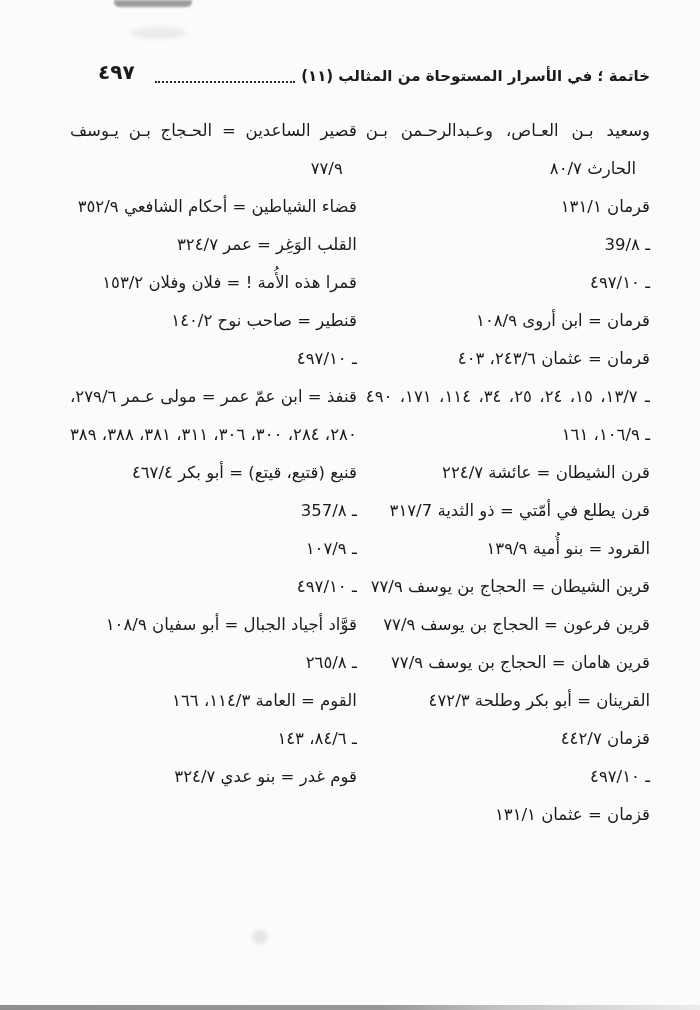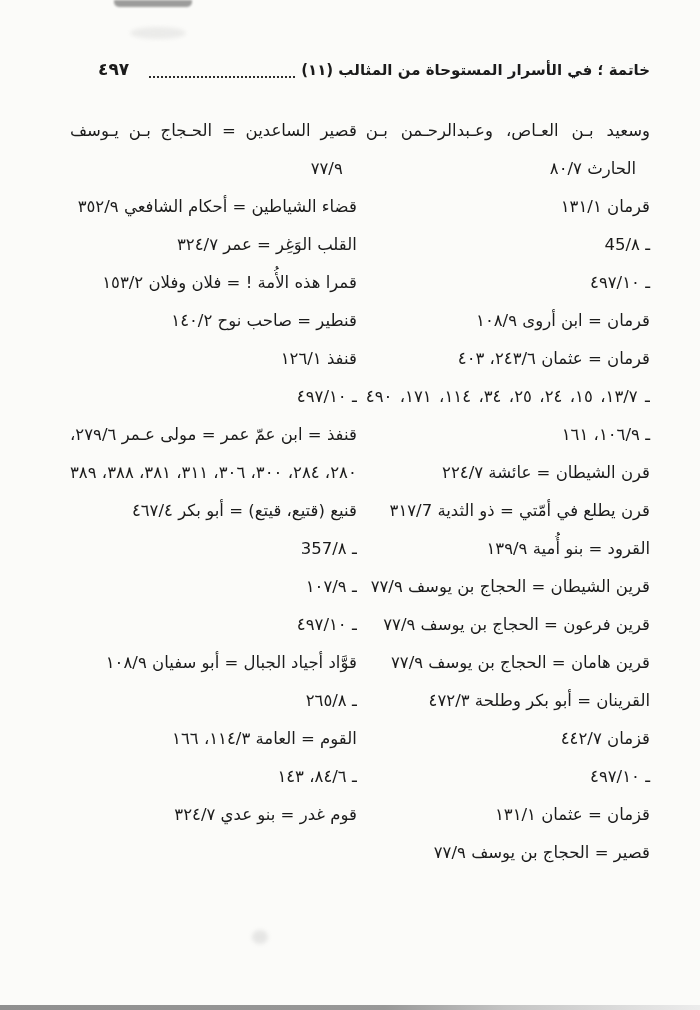--- a/index.html
+++ b/index.html
@@ -19,21 +19,21 @@
     display:flex;align-items:flex-end;direction:rtl;
     font-weight:bold;font-size:15px;
   }
   .header .title{white-space:nowrap;line-height:1.7;letter-spacing:.1px}
   .leader{
     flex:1;
     border-bottom:2px dotted #2a2a2a;
     margin:0 6px 6px 20px; 
     height:0;
   }
-  .pagenum{white-space:nowrap;line-height:1.7;font-size:17px}
+  .pagenum{white-space:nowrap;line-height:1.7;font-size:20px}
 
   
   .columns{
     position:absolute;top:112px;right:50px;left:70px;
     display:flex;direction:rtl;gap:9px;
   }
   .col{direction:rtl}
   .col-right{width:289px}
   .col-left{flex:1}
   .line{
@@ -74,46 +74,44 @@
     <span class="title">خاتمة ؛ في الأسرار المستوحاة من المثالب (١١)</span>
     <span class="leader"></span>
     <span class="pagenum">٤٩٧</span>
   </div>
 
   <div class="columns">
     <div class="col col-right">
         <div class="line spread">وسعيد بـن العـاص، وعـبدالرحـمن بـن</div>
         <div class="line cont">الحارث ٨٠/٧</div>
         <div class="line">قرمان ١٣١/١</div>
-        <div class="line">ـ 45/٨</div>
+        <div class="line">ـ 39/٨</div>
         <div class="line">ـ ٤٩٧/١٠</div>
         <div class="line">قرمان = ابن أروى ١٠٨/٩</div>
         <div class="line">قرمان = عثمان ٢٤٣/٦، ٤٠٣</div>
         <div class="line spread">ـ ١٣/٧، ١٥، ٢٤، ٢٥، ٣٤، ١١٤، ١٧١، ٤٩٠</div>
         <div class="line">ـ ١٠٦/٩، ١٦١</div>
         <div class="line">قرن الشيطان = عائشة ٢٢٤/٧</div>
         <div class="line">قرن يطلع في أمّتي = ذو الثدية ٣١٧/7</div>
         <div class="line">القرود = بنو أُمية ١٣٩/٩</div>
         <div class="line">قرين الشيطان = الحجاج بن يوسف ٧٧/٩</div>
         <div class="line">قرين فرعون = الحجاج بن يوسف ٧٧/٩</div>
         <div class="line">قرين هامان = الحجاج بن يوسف ٧٧/٩</div>
         <div class="line">القرينان = أبو بكر وطلحة ٤٧٢/٣</div>
         <div class="line">قزمان ٤٤٢/٧</div>
         <div class="line">ـ ٤٩٧/١٠</div>
         <div class="line">قزمان = عثمان ١٣١/١</div>
-        <div class="line">قصير = الحجاج بن يوسف ٧٧/٩</div>
       </div>
     <div class="col col-left">
         <div class="line spread">قصير الساعدين = الحـجاج بـن يـوسف</div>
         <div class="line cont">٧٧/٩</div>
         <div class="line">قضاء الشياطين = أحكام الشافعي ٣٥٢/٩</div>
         <div class="line">القلب الوَغِر = عمر ٣٢٤/٧</div>
         <div class="line">قمرا هذه الأُمة ! = فلان وفلان ١٥٣/٢</div>
         <div class="line">قنطير = صاحب نوح ١٤٠/٢</div>
-        <div class="line">قنفذ ١٢٦/١</div>
         <div class="line">ـ ٤٩٧/١٠</div>
         <div class="line spread">قنفذ = ابن عمّ عمر = مولى عـمر ٢٧٩/٦،</div>
         <div class="line spread">٢٨٠، ٢٨٤، ٣٠٠، ٣٠٦، ٣١١، ٣٨١، ٣٨٨، ٣٨٩</div>
         <div class="line">قنيع (قتيع، قيتع) = أبو بكر ٤٦٧/٤</div>
         <div class="line">ـ 357/٨</div>
         <div class="line">ـ ١٠٧/٩</div>
         <div class="line">ـ ٤٩٧/١٠</div>
         <div class="line">قوَّاد أجياد الجبال = أبو سفيان ١٠٨/٩</div>
         <div class="line">ـ ٢٦٥/٨</div>
         <div class="line">القوم = العامة ١١٤/٣، ١٦٦</div>

